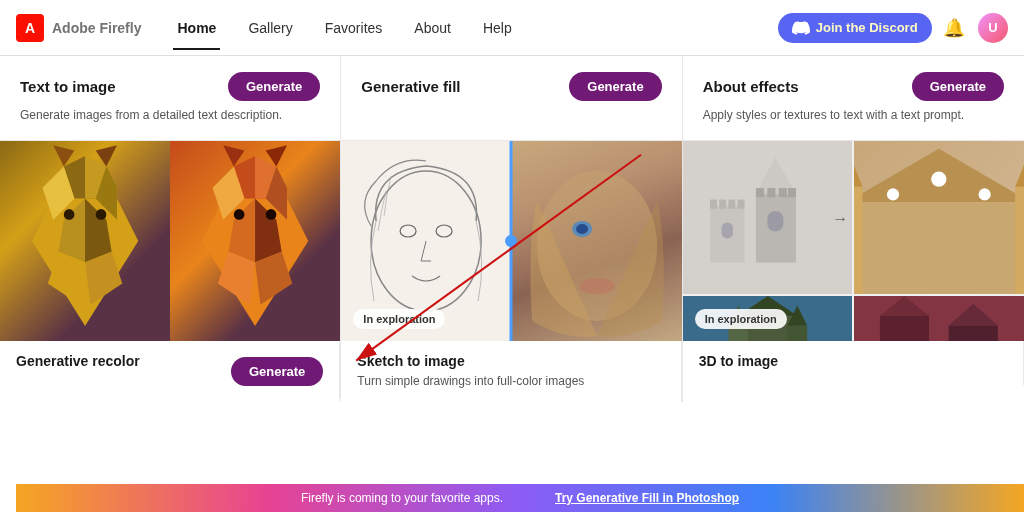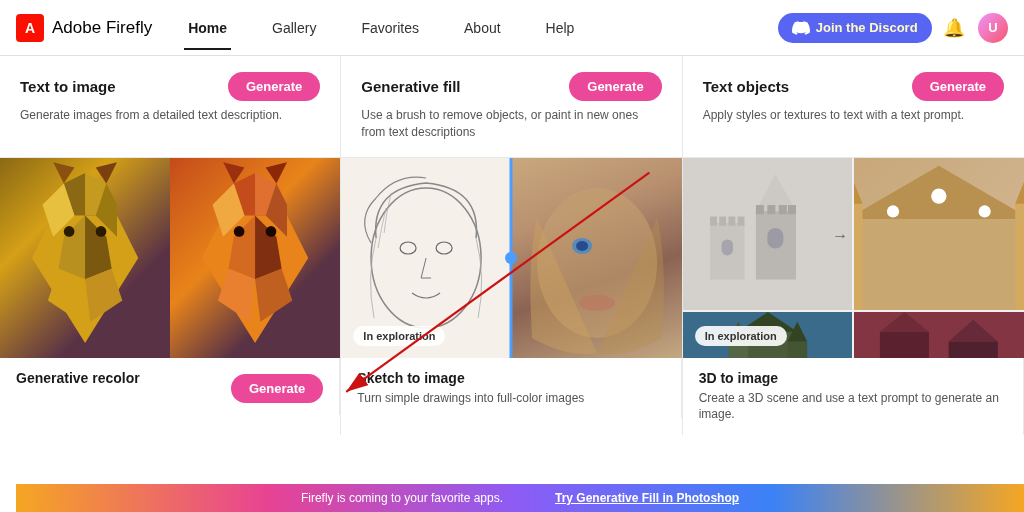--- a/index.html
+++ b/index.html
@@ -38,28 +38,28 @@
       background: #FA0F00;
       border-radius: 4px;
       display: flex;
       align-items: center;
       justify-content: center;
       color: white;
       font-weight: 900;
       font-size: 14px;
     }
     .navbar-brand {
-      font-size: 17px;
-      font-weight: 400;
-      color: #000000;
+      font-size: 14px;
+      font-weight: 700;
+      color: #737373;
     }
     .navbar-nav {
       display: flex;
       align-items: flex-start;
-      gap: 21px;
+      gap: 8px;
       flex: 1;
     }
     .nav-item {
       padding: 6px 12px;
       font-size: 14px;
       color: #333;
       cursor: pointer;
       border-radius: 4px;
       position: relative;
     }
@@ -146,21 +146,21 @@
       font-weight: 700;
       color: #1a1a1a;
     }
     .card-desc {
       font-size: 12px;
       color: #555;
       line-height: 1.4;
       flex: 1;
     }
     .btn-generate {
-      background: #ec4899;
+      background: #701a75;
       color: white;
       border: none;
       border-radius: 16px;
       padding: 7px 18px;
       font-size: 13px;
       font-weight: 600;
       cursor: pointer;
       white-space: nowrap;
       align-self: flex-end;
     }
@@ -404,25 +404,24 @@
           <span class="card-title">Text to image</span>
           <button class="btn-generate">Generate</button>
         </div>
         <span class="card-desc">Generate images from a detailed text description.</span>
       </div>
       <div class="card-top">
         <div class="card-top-row">
           <span class="card-title">Generative fill</span>
           <button class="btn-generate">Generate</button>
         </div>
-        <span class="card-desc">Use a brush to remove objects, or paint in new ones from text descriptions</span>
       </div>
       <div class="card-top">
         <div class="card-top-row">
-          <span class="card-title">Text objects</span>
+          <span class="card-title">About effects</span>
           <button class="btn-generate">Generate</button>
         </div>
         <span class="card-desc">Apply styles or textures to text with a text prompt.</span>
       </div>
     </div>
 
     <div class="cards-bottom" style="position:relative;">
 
       <div class="card-bottom" style="border-right:1px solid #e8e8e8;">
         <div class="card-image">
@@ -593,21 +592,20 @@
               </svg>
             </div>
             <div class="exploration-badge">
               <span>In exploration</span>
             </div>
           </div>
         </div>
         <div class="card-bottom-info">
           <div class="card-bottom-text">
             <div class="card-bottom-title">3D to image</div>
-            <div class="card-bottom-desc">Create a 3D scene and use a text prompt to generate an image.</div>
           </div>
         </div>
       </div>
 
       <svg class="arrow-overlay" viewBox="0 0 1024 380">
 
         <defs>
           <marker id="arrowhead" markerWidth="10" markerHeight="7" refX="10" refY="3.5" orient="auto">
             <polygon points="0 0, 10 3.5, 0 7" fill="#cc1111"></polygon>
           </marker>

